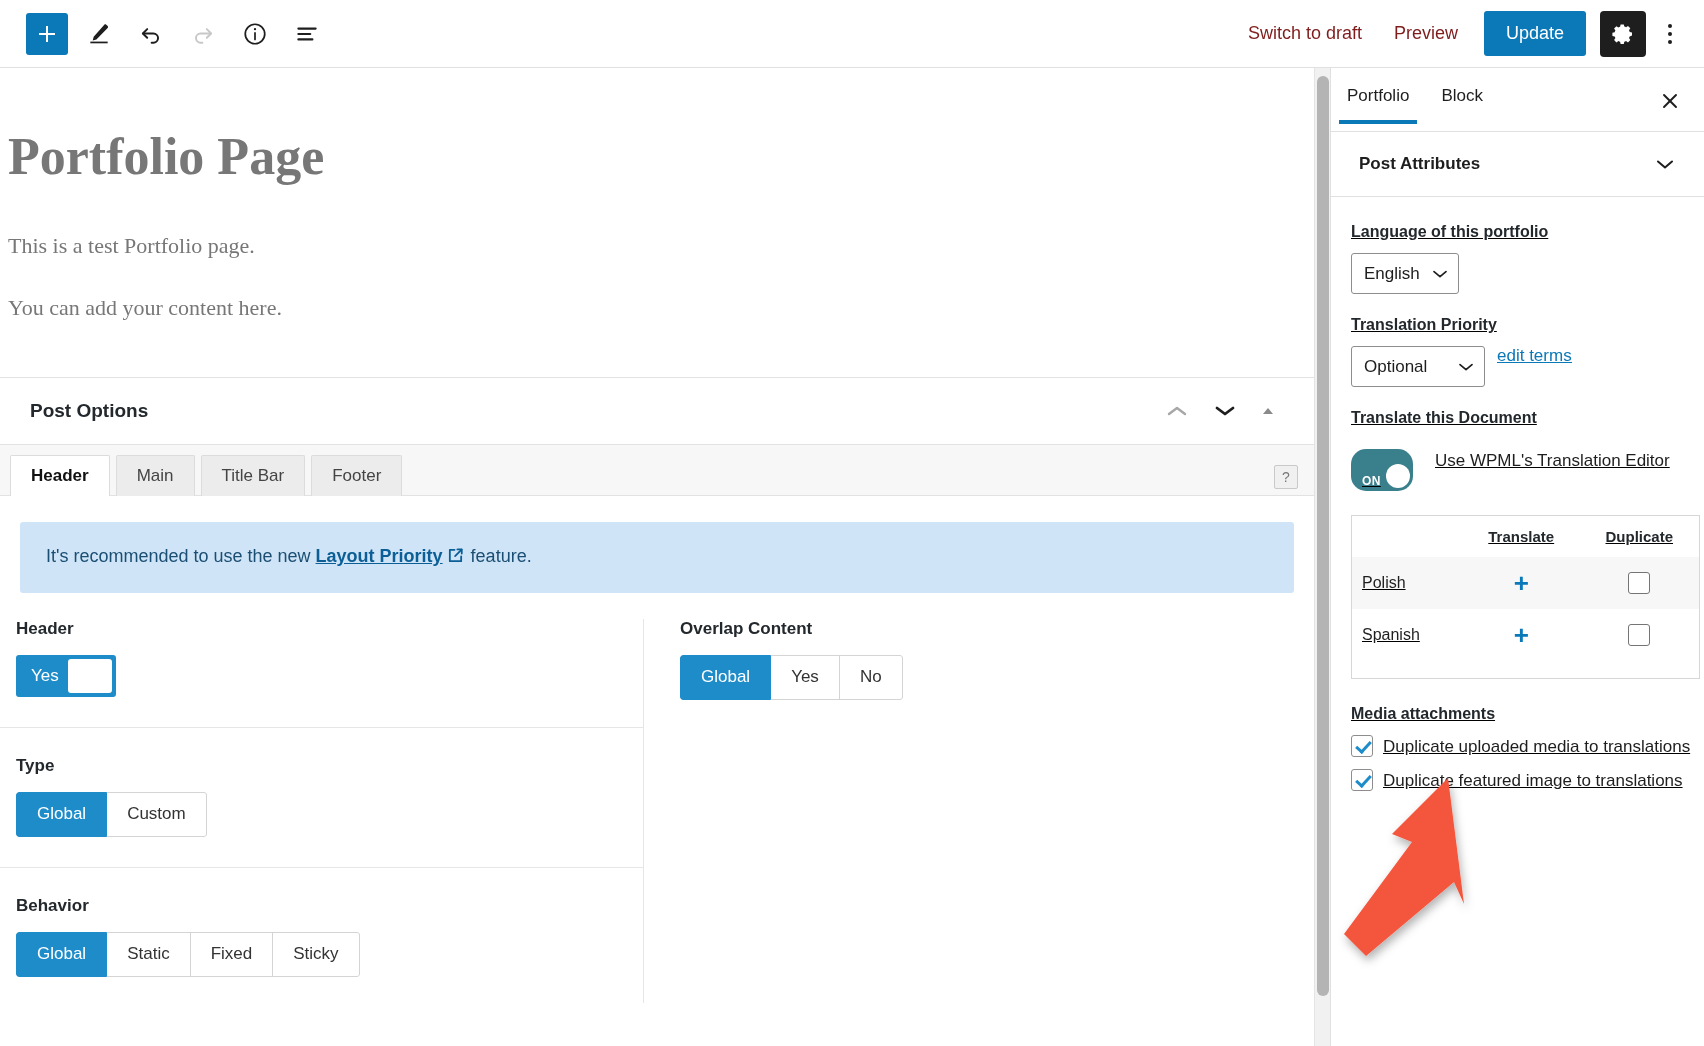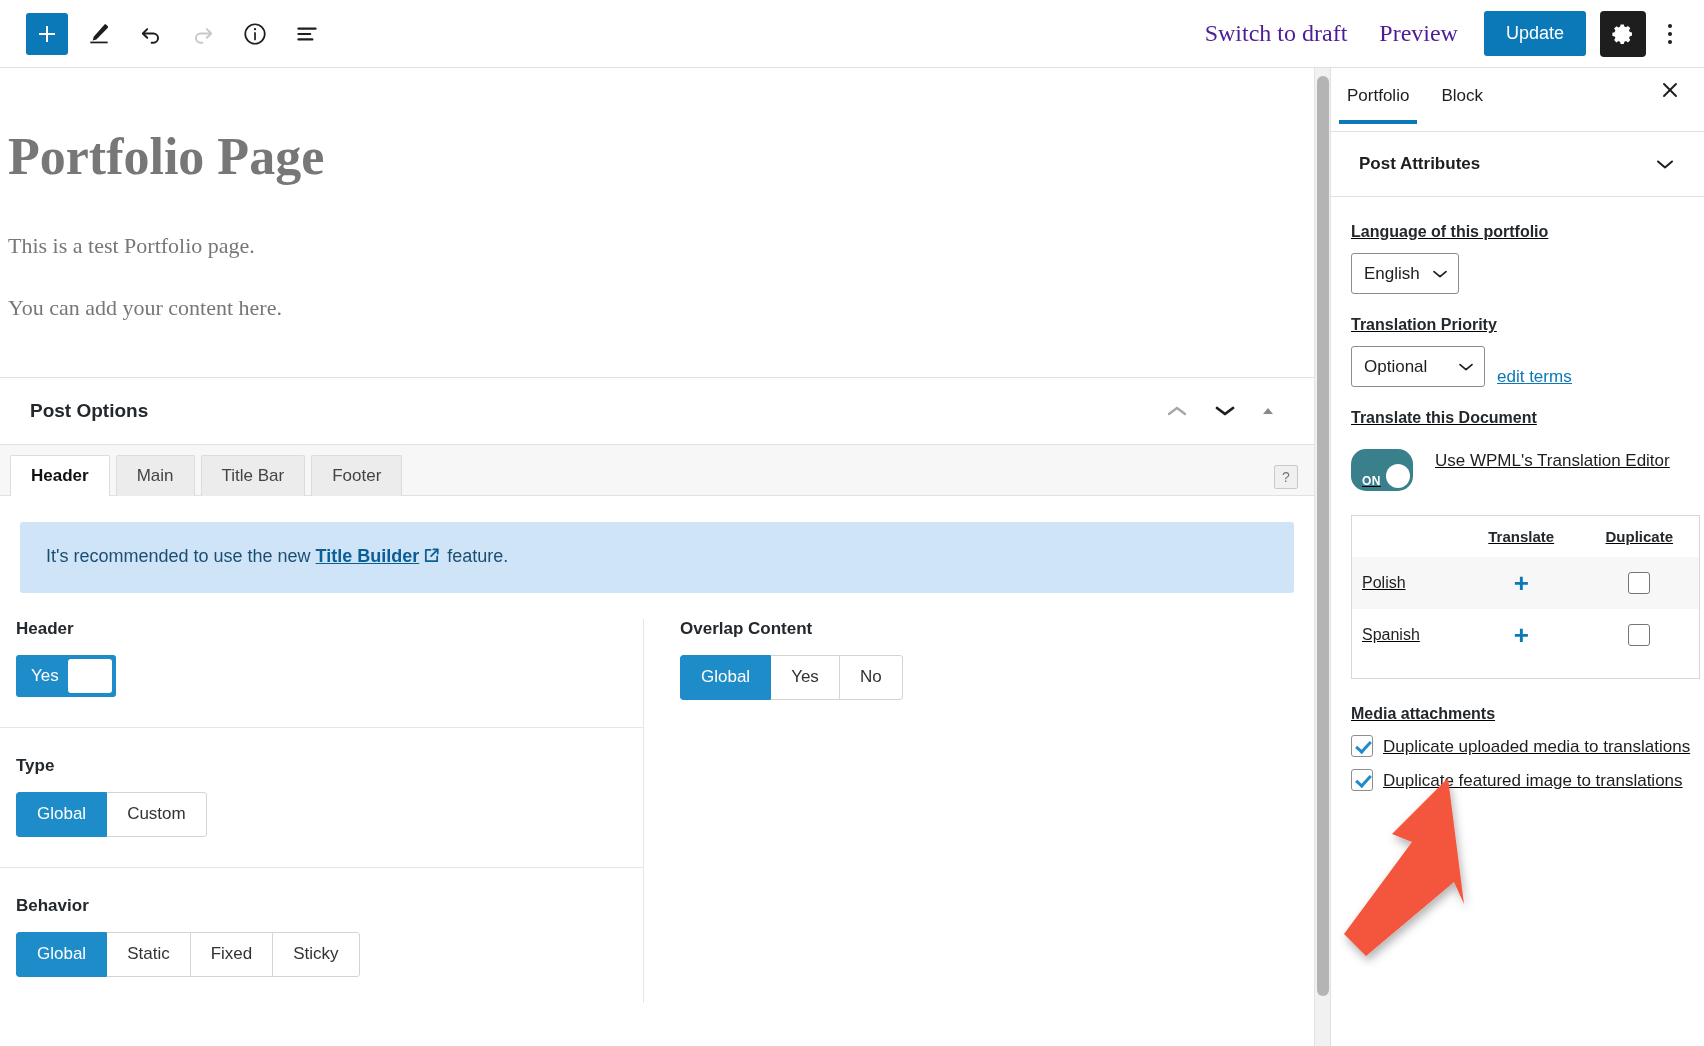--- a/index.html
+++ b/index.html
@@ -26,22 +26,22 @@
     width: 42px; height: 42px; background: #0b78b8; border-radius: 3px;
     display: flex; align-items: center; justify-content: center; cursor: pointer;
   }
   .icon-btn {
     width: 42px; height: 42px; display: flex; align-items: center; justify-content: center;
     cursor: pointer; background: none; border: none;
   }
   .icon-btn svg { display: block; }
 
   .link-btn {
-    color: #4c1d95; font-size: 24px; padding: 10px 14px; cursor: pointer;
-    background: none; border: none; font-family: Liberation Serif, serif;
+    color: #7f1d1d; font-size: 18px; padding: 10px 14px; cursor: pointer;
+    background: none; border: none; font-family: Liberation Sans, sans-serif;
   }
   .update-btn {
     background: #0b78b8; color: #fff; font-size: 18px; font-weight: 400;
     padding: 12px 22px; border: none; border-radius: 3px; cursor: pointer;
     font-family: inherit; margin-left: 8px;
   }
   .gear-btn {
     width: 46px; height: 46px; background: #1e1e1e; border-radius: 4px;
     display: flex; align-items: center; justify-content: center; cursor: pointer;
     margin-left: 10px;
@@ -142,21 +142,21 @@
     background: #b4b4b4; border-radius: 6px;
   }
 
   
   .sidebar {
     width: 374px; flex: none; background: #fff;
     border-left: 1px solid #e0e0e0; display: flex; flex-direction: column;
     overflow: hidden;
   }
   .sb-tabs {
-    display: flex; align-items: flex-start; height: 64px; border-bottom: 1px solid #e0e0e0;
+    display: flex; align-items: flex-end; height: 64px; border-bottom: 1px solid #e0e0e0;
     padding: 0 6px 8px 0; position: relative;
   }
   .sb-tab {
     padding: 20px 16px; font-size: 17px; color: #1e1e1e; cursor: pointer;
     position: relative; height: 100%; display: flex; align-items: center;
   }
   .sb-tab.active { font-weight: 400; }
   .sb-tab.active::after {
     content:""; position: absolute; left: 8px; right: 8px; bottom: -1px; height: 4px; background: #0b78b8;
   }
@@ -177,21 +177,21 @@
     appearance: none; -webkit-appearance: none;
     border: 1px solid #8d8d8d; border-radius: 3px; background: #fff;
     font-size: 17px; font-family: inherit; color: #1e1e1e;
     padding: 10px 38px 10px 12px; cursor: pointer;
   }
   .sel-wrap { position: relative; display: inline-block; }
   .sel-wrap .chev {
     position: absolute; right: 11px; top: 50%; transform: translateY(-50%);
     pointer-events: none;
   }
-  .row-inline { display: flex; align-items: flex-end; gap: 12px; }
+  .row-inline { display: flex; align-items: flex-start; gap: 12px; }
   .edit-link { color: #0b78b8; font-size: 17px; text-decoration: underline; cursor: pointer; }
 
   .toggle-row { display: flex; align-items: flex-start; gap: 14px; margin-top: 22px; }
   .wp-toggle {
     width: 62px; height: 42px; background: #3a7f8c; border-radius: 15px;
     display: flex; align-items: flex-end; padding: 3px; flex: none; cursor: pointer;
     position: relative;
   }
   .wp-toggle .t-txt { color: #fff; font-size: 12px; font-weight: 700; padding-left: 8px; letter-spacing: .4px;}
   .wp-toggle .t-knob {
@@ -333,21 +333,21 @@
 
           <div class="tabstrip">
             <div class="tab active">Header</div>
             <div class="tab">Main</div>
             <div class="tab">Title Bar</div>
             <div class="tab">Footer</div>
             <div class="help-badge">?</div>
           </div>
 
           <div class="notice">
-            <span>It's recommended to use the new </span><a>Title Builder</a><span class="ext-ico"><svg width="17" height="17" viewBox="0 0 18 18" fill="none" stroke="#0b5e96" stroke-width="1.9" stroke-linecap="round" stroke-linejoin="round">
+            <span>It's recommended to use the new </span><a>Layout Priority</a><span class="ext-ico"><svg width="17" height="17" viewBox="0 0 18 18" fill="none" stroke="#0b5e96" stroke-width="1.9" stroke-linecap="round" stroke-linejoin="round">
                   <path d="M8 3H3v12h12v-5"></path>
                   <path d="M11 2.6h4.6V7"></path>
                   <path d="M15.4 2.8L8.6 9.6"></path>
                 </svg></span><span> feature.</span>
           </div>
 
           <div class="opt-grid">
 
             <div class="opt-col-l">
 

